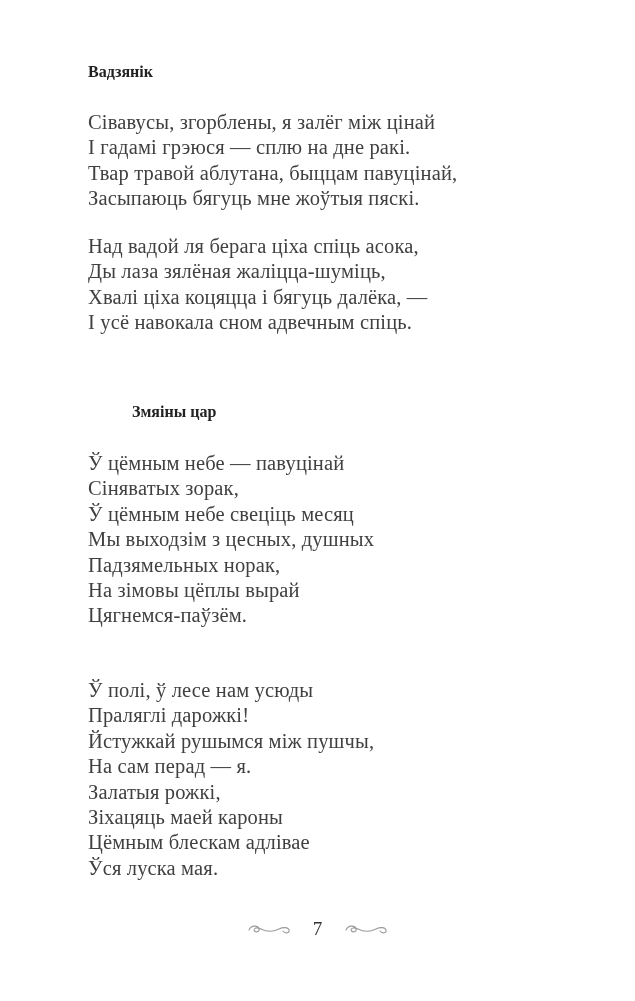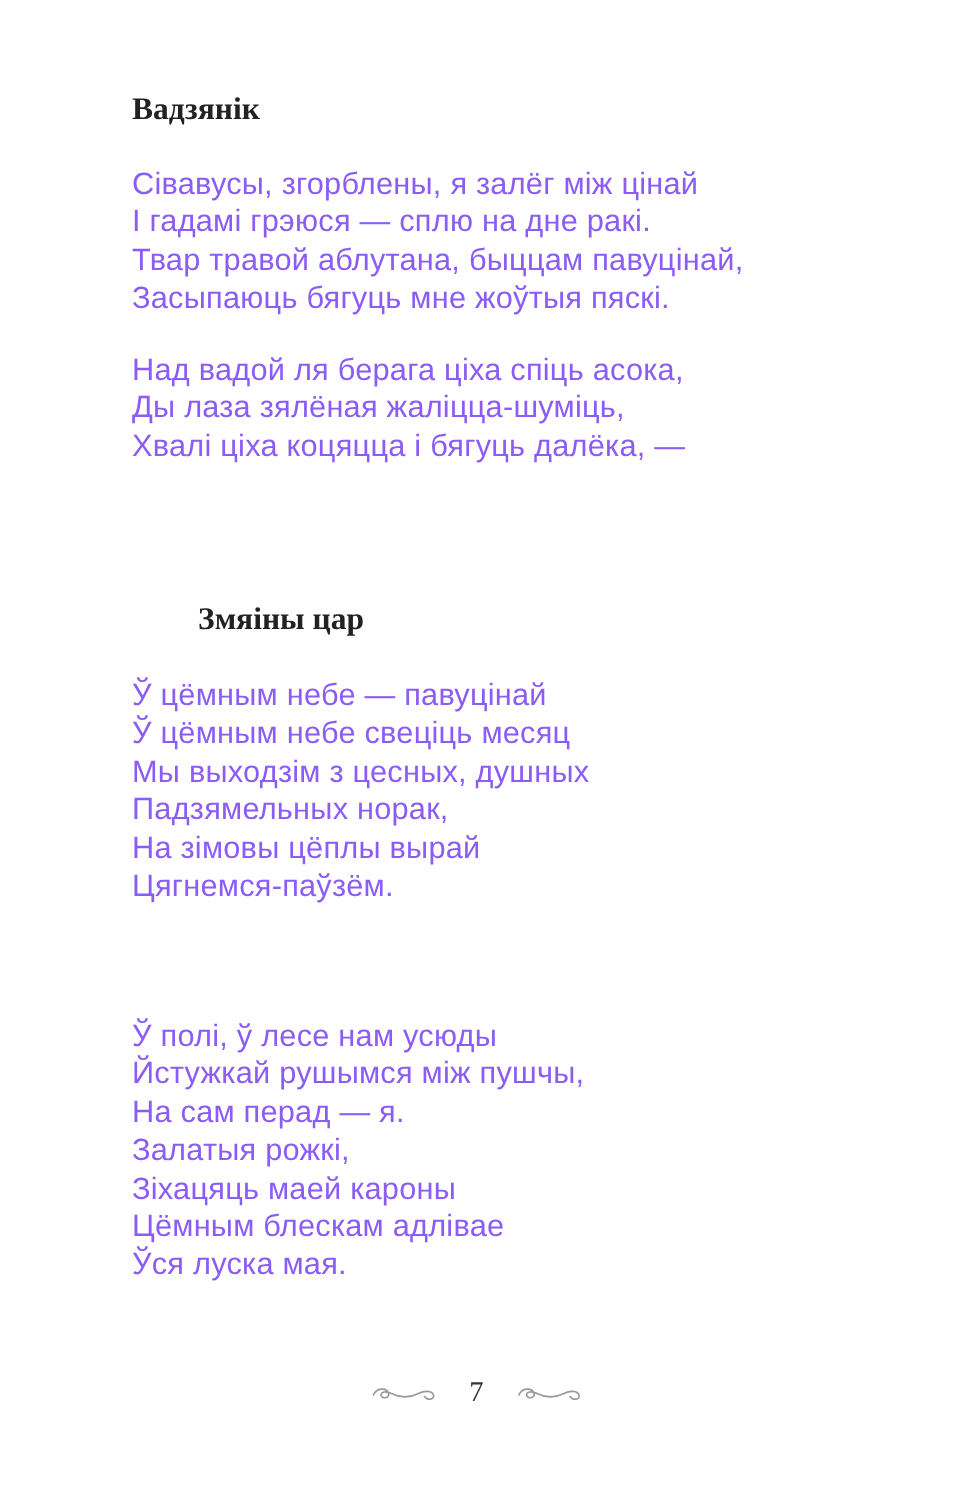--- a/index.html
+++ b/index.html
@@ -19,39 +19,39 @@
       position: absolute;
       left: 88px;
       top: 0;
       width: 470px;
     }
     .poem-title {
       position: absolute;
       left: 0;
       font-family: "Liberation Serif", serif;
       font-weight: bold;
-      font-size: 21px;
+      font-size: 16px;
       line-height: 26px;
       color: #222;
       white-space: nowrap;
     }
     .stanza {
       position: absolute;
       left: 0;
       margin: 0;
       padding: 0;
       list-style: none;
     }
     .line {
-      font-family: Liberation Sans, sans-serif;
+      font-family: Liberation Serif, serif;
       font-size: 20.5px;
       line-height: 25.4px;
       height: 25.4px;
       white-space: nowrap;
-      color: #8b5cf6;
+      color: #404040;
       letter-spacing: 0.15px;
     }
     .footer {
       position: absolute;
       top: 914px;
       left: 0;
       width: 635px;
       height: 30px;
       display: flex;
       justify-content: center;
@@ -81,35 +81,38 @@
     <li class="line">Сівавусы, згорблены, я залёг між цінай</li>
     <li class="line">І гадамі грэюся — сплю на дне ракі.</li>
     <li class="line">Твар травой аблутана, быццам павуцінай,</li>
     <li class="line">Засыпаюць бягуць мне жоўтыя пяскі.</li>
   </ul>
 
   <ul class="stanza" style="top:234px;">
     <li class="line">Над вадой ля берага ціха спіць асока,</li>
     <li class="line">Ды лаза зялёная жаліцца-шуміць,</li>
     <li class="line">Хвалі ціха коцяцца і бягуць далёка, —</li>
+    <li class="line">І усё навокала сном адвечным спіць.</li>
   </ul>
 
   <div class="poem-title" style="top:399px;margin-left:44px;">Змяіны цар</div>
 
   <ul class="stanza" style="top:451px;">
     <li class="line">Ў цёмным небе — павуцінай</li>
+    <li class="line">Сіняватых зорак,</li>
     <li class="line">Ў цёмным небе свеціць месяц</li>
     <li class="line">Мы выходзім з цесных, душных</li>
     <li class="line">Падзямельных норак,</li>
     <li class="line">На зімовы цёплы вырай</li>
     <li class="line">Цягнемся-паўзём.</li>
   </ul>
 
   <ul class="stanza" style="top:678px;">
     <li class="line">Ў полі, ў лесе нам усюды</li>
+    <li class="line">Праляглі дарожкі!</li>
     <li class="line">Йстужкай рушымся між пушчы,</li>
     <li class="line">На сам перад — я.</li>
     <li class="line">Залатыя рожкі,</li>
     <li class="line">Зіхацяць маей кароны</li>
     <li class="line">Цёмным блескам адлівае</li>
     <li class="line">Ўся луска мая.</li>
   </ul>
 </div>
 
 <div class="footer">

